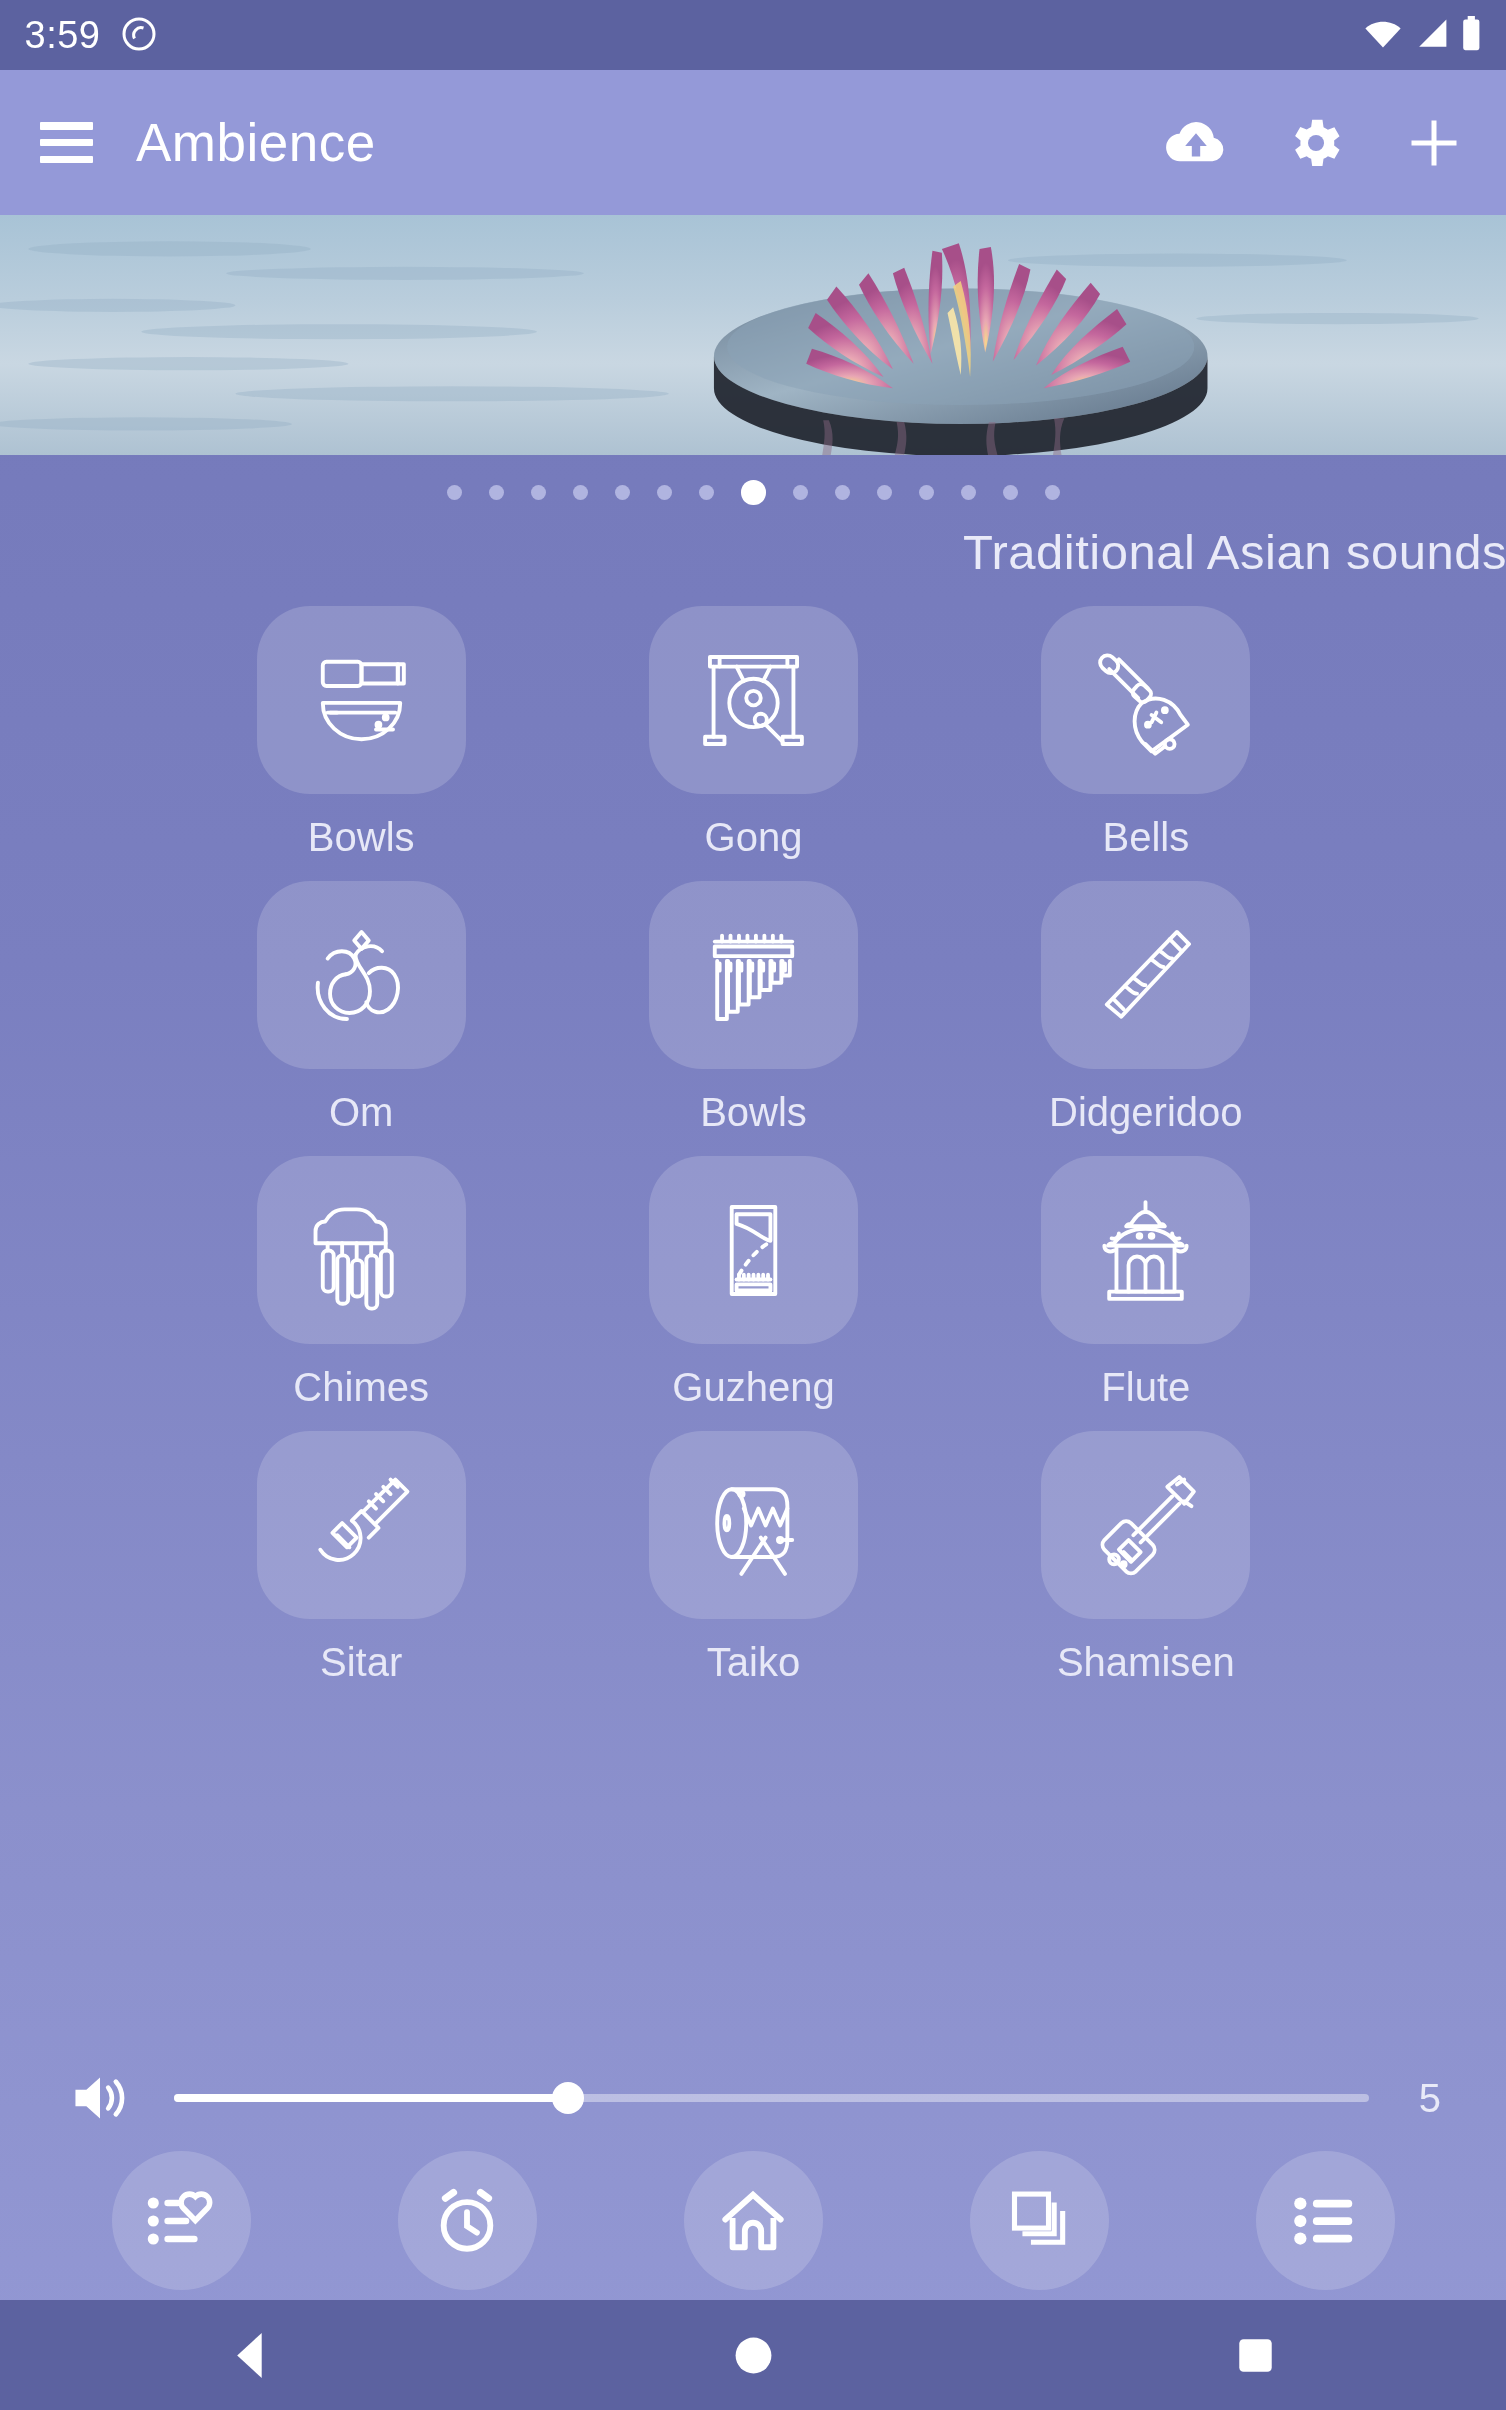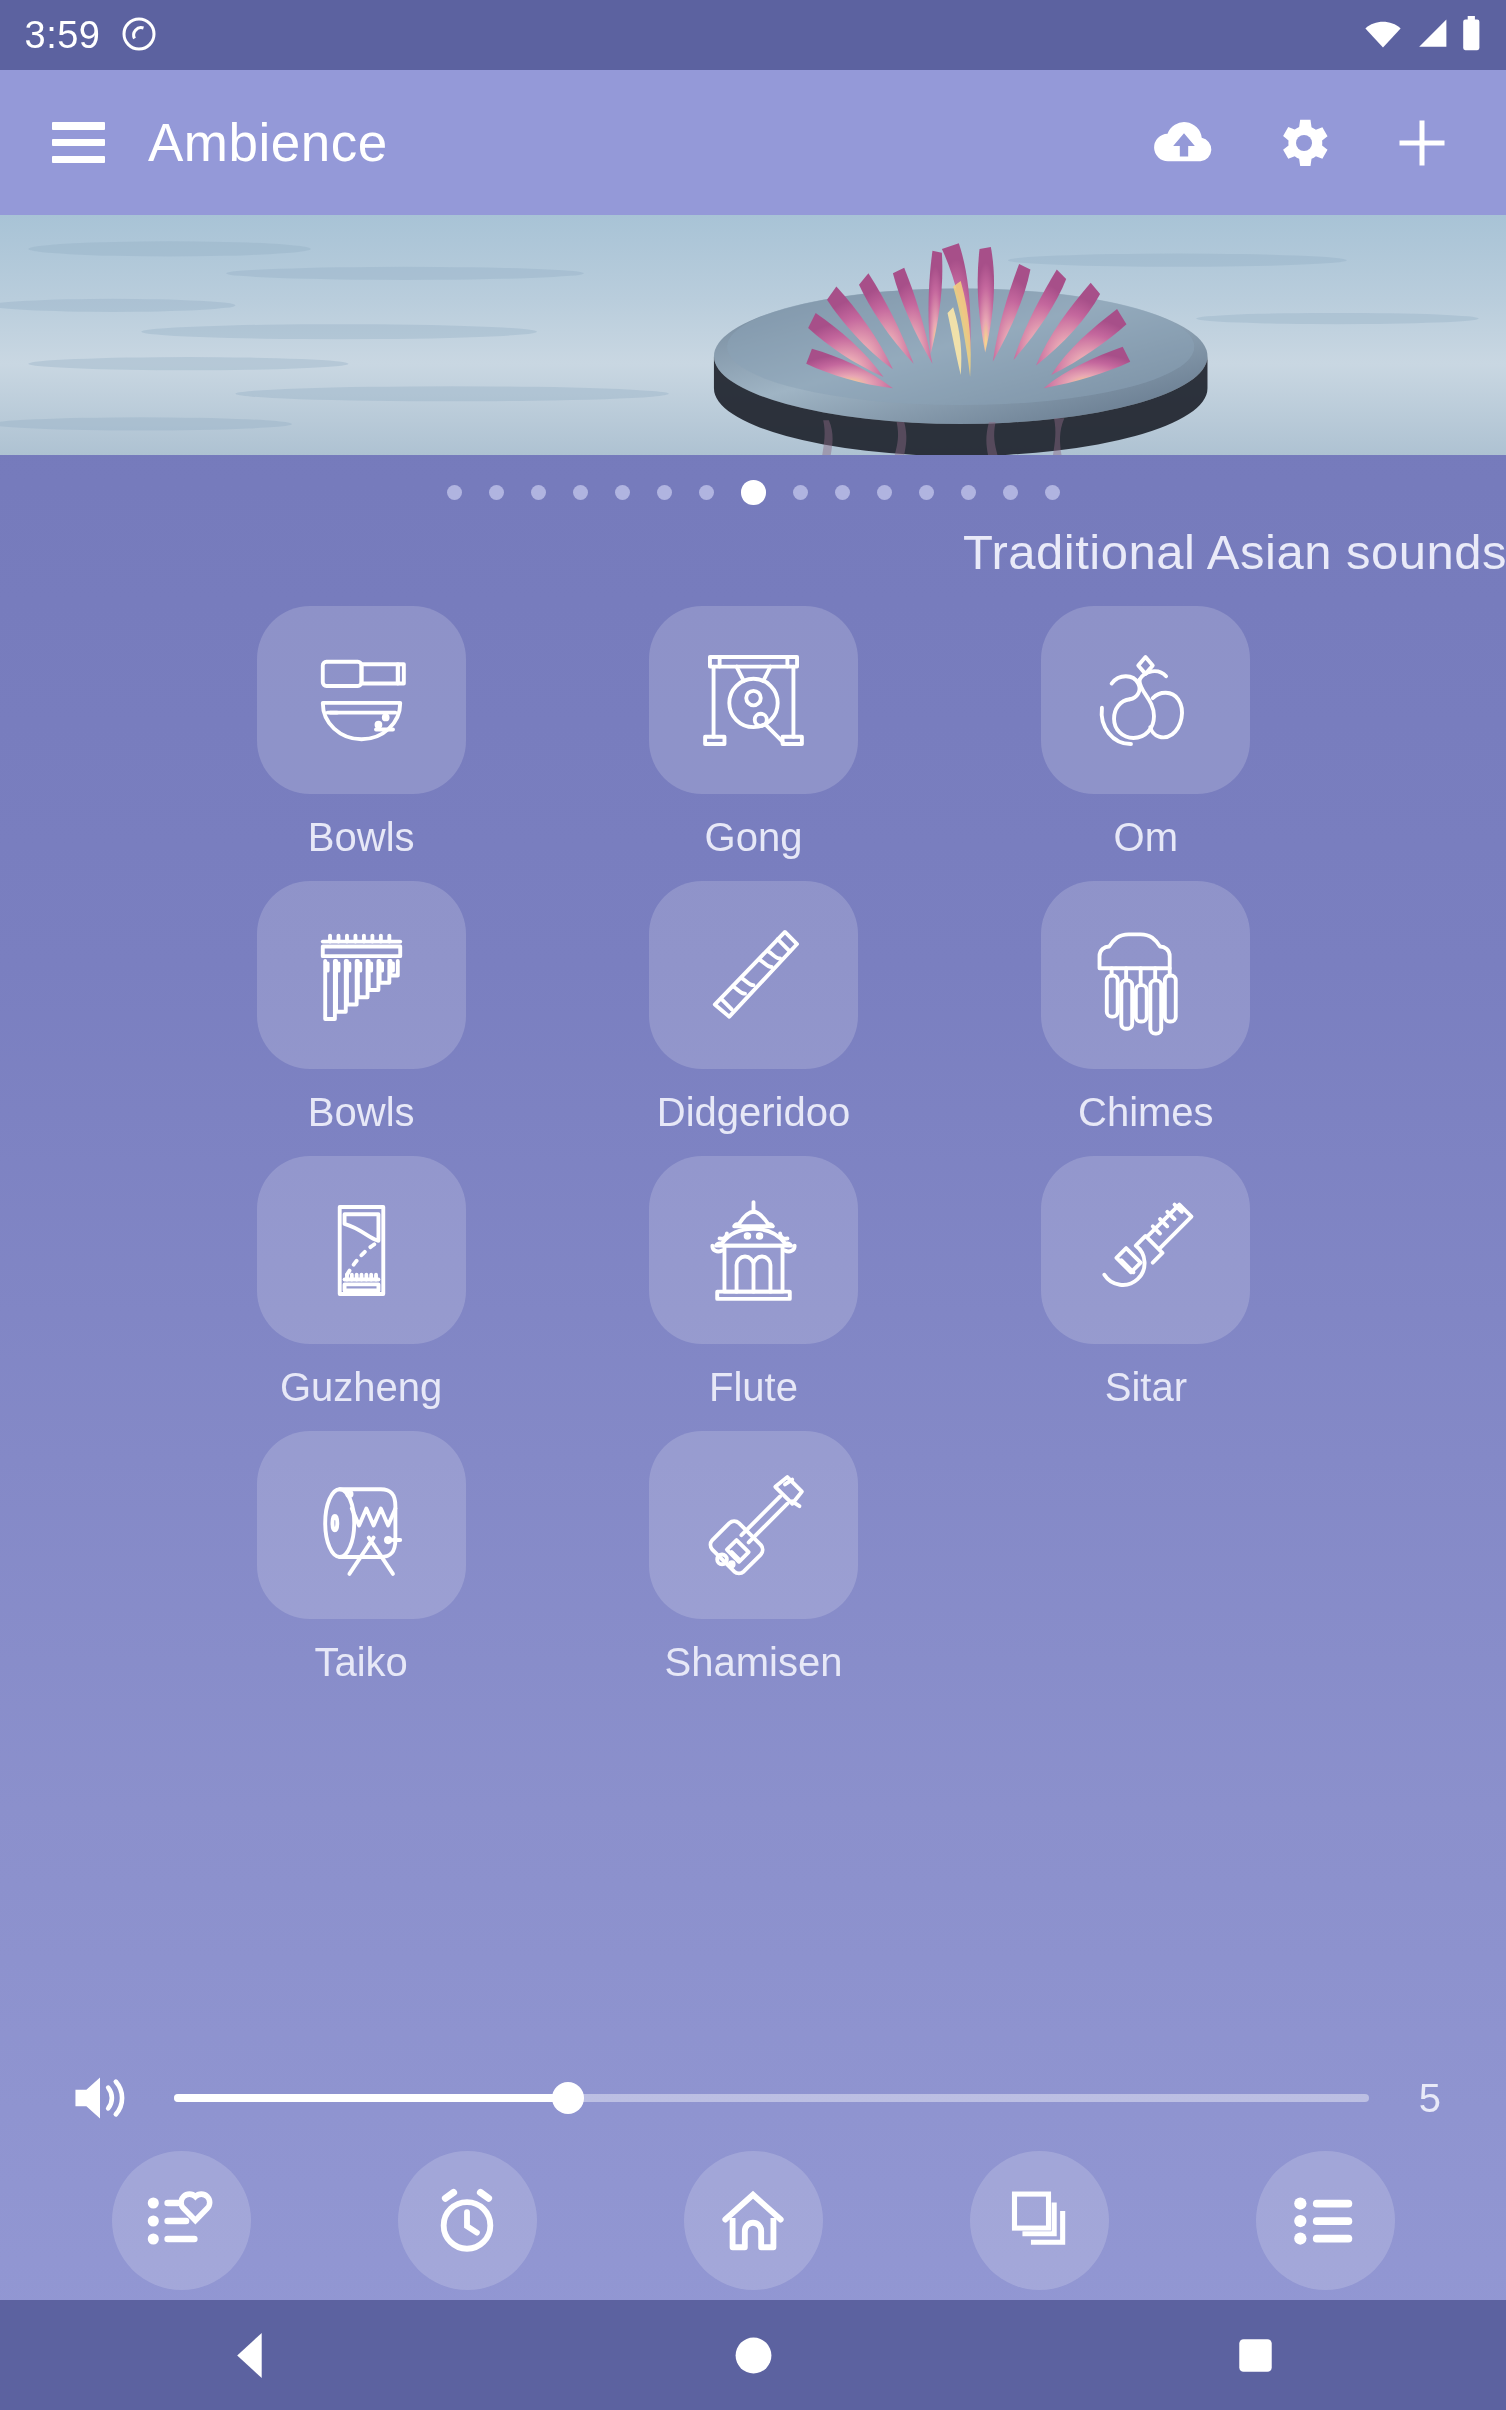--- a/index.html
+++ b/index.html
@@ -23,21 +23,21 @@
     padding: 0 24.5px; color: #fff;
   }
   .status-time { font-size: 38px; letter-spacing: 0.5px; }
   .status-left-icons { display:flex; align-items:center; gap:13px; margin-left:21px; }
   .status-right { margin-left:auto; display:flex; align-items:center; gap:9.4px; }
 
   
   .appbar {
     height: 145px; background: #9499d8;
     display: flex; align-items: center;
-    padding: 0 52px; color: #fff;
+    padding: 0 40px; color: #fff;
   }
   .hamburger { width: 53px; height: 41px; display:flex; flex-direction:column; justify-content:space-between; cursor:pointer; }
   .hamburger span { display:block; height:7.5px; background:#fff; border-radius:0.9px; }
   .app-title { font-size: 53px; font-weight: 300; margin-left: 43px; letter-spacing:0.5px; }
   .appbar-actions { margin-left:auto; display:flex; align-items:center; gap:53px; }
   .appbar-actions .act { width: 66px; height:66px; display:flex; align-items:center; justify-content:center; cursor:pointer; }
 
   
   .hero { position: relative; width: 1507px; height: 240px; overflow: hidden; }
   .hero svg { display:block; }
@@ -266,20 +266,39 @@
               <path d="M60 70l14 14"></path>
             </g>
           </svg>
         </div>
         <div class="tile-label">Gong</div>
       </div>
       <div class="tile">
         <div class="tile-icon">
           <svg viewBox="0 0 100 100" width="121" height="121">
             <g fill="none" stroke="#fff" stroke-width="3.2" stroke-linecap="round" stroke-linejoin="round">
+    <rect x="12" y="14" width="16" height="12" rx="6" transform="rotate(42 20 20)"></rect>
+    <path d="M20 24 44 48"></path>
+              <path d="M28 16 52 40"></path>
+    <rect x="40" y="38" width="14" height="12" rx="4" transform="rotate(42 47 44)"></rect>
+    <path d="M47 52c12-8 26-2 32 10l6 8-30 22-8-8c-8-10-8-24 0-32Z"></path>
+    <path d="M50 86l8 8 8-6"></path>
+              <circle cx="70" cy="86" r="4"></circle>
+    <path d="M55 62l8 6M59 60l-4 8"></path>
+              <circle cx="52" cy="70" r="1.6"></circle>
+              <circle cx="66" cy="58" r="1.6"></circle>
+            </g>
+          </svg>
+        </div>
+        <div class="tile-label">Bells</div>
+      </div>
+      <div class="tile">
+        <div class="tile-icon">
+          <svg viewBox="0 0 100 100" width="121" height="121">
+            <g fill="none" stroke="#fff" stroke-width="3.2" stroke-linecap="round" stroke-linejoin="round">
     <path d="M22 36c6-8 18-8 22 0 3 6-1 12-7 13"></path>
     <path d="M37 49c-8 1-13 8-13 16 0 9 7 16 16 16 10 0 17-8 17-18 0-14-12-20-12-30"></path>
     <path d="M14 56c-2 16 9 30 24 30"></path>
     <path d="M56 48c6-6 16-6 21 1 6 9 3 23-5 29-7 5-16 2-18-6"></path>
     <path d="M45 33c4-8 16-10 22-3"></path>
     <path d="M50 14l6 7-6 7-6-7Z"></path>
             </g>
           </svg>
         </div>
         <div class="tile-label">Om</div>

